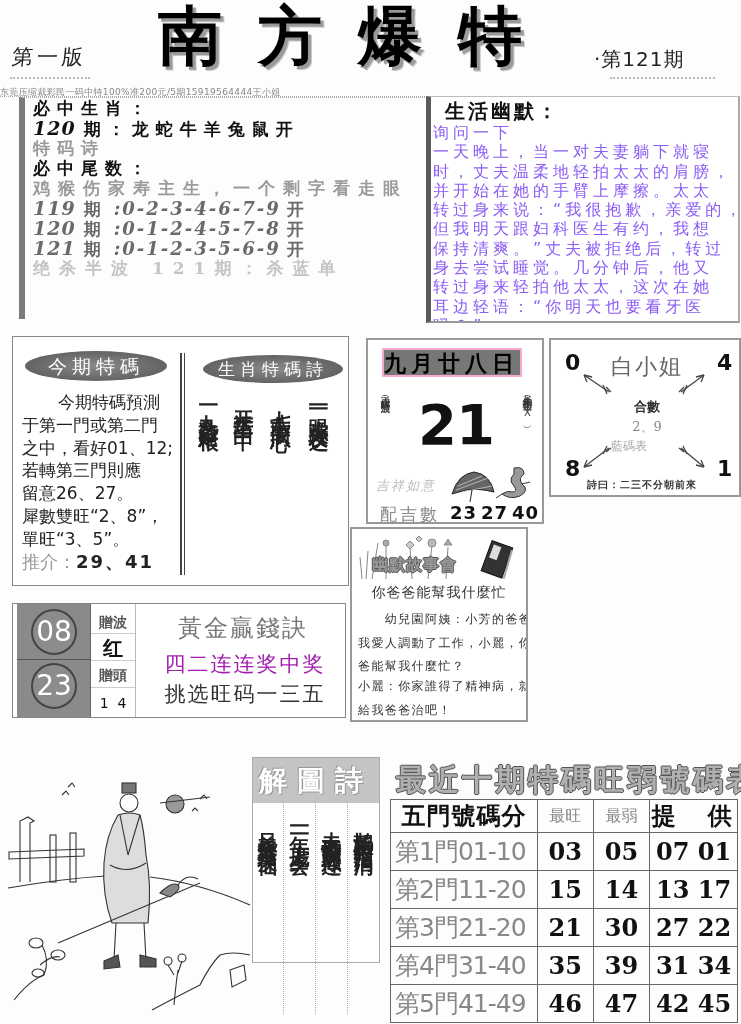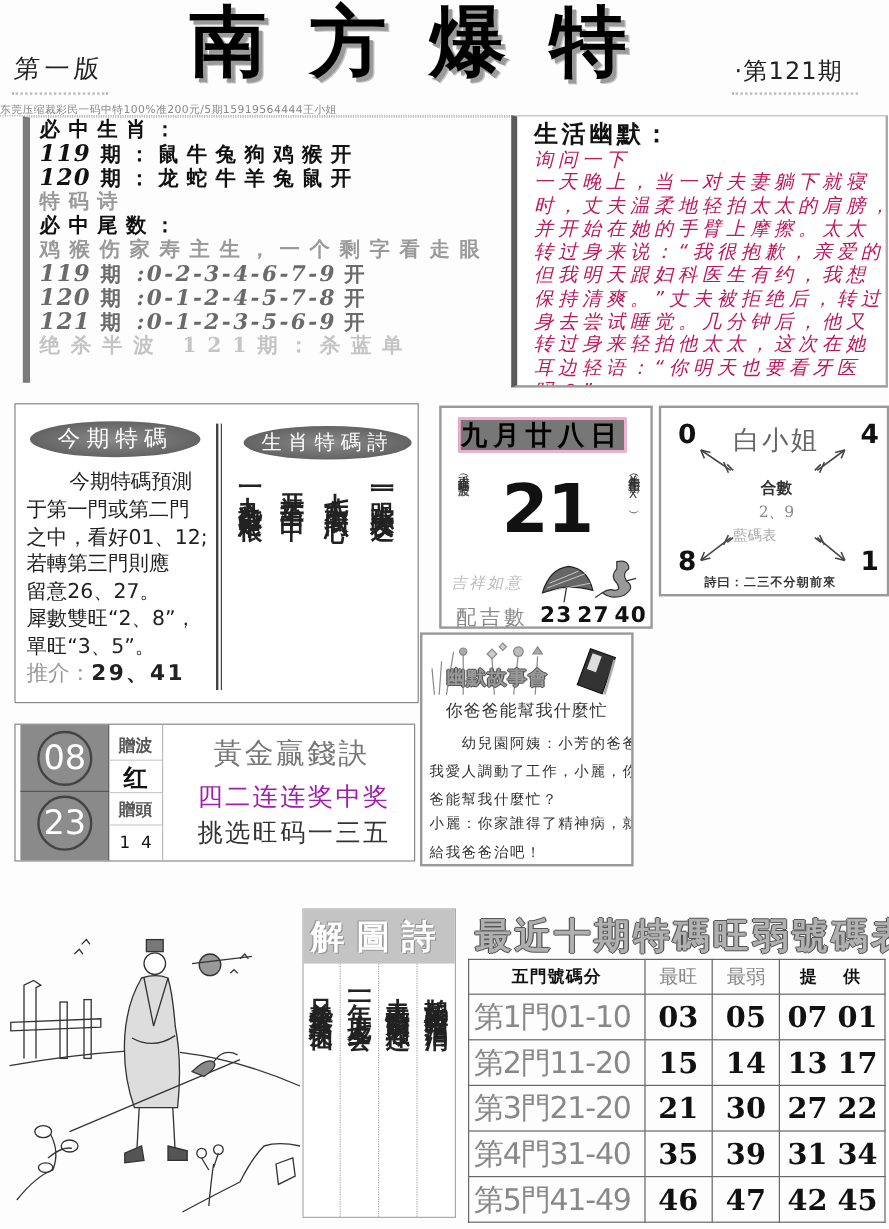--- a/index.html
+++ b/index.html
@@ -26,21 +26,21 @@
   .zline .n { font-style: italic; letter-spacing: 1px; font-size: 19px; margin-right: 8px; }
   .zline .v { font-style: italic; letter-spacing: 2px; font-size: 18px; margin-left: 6px; margin-right: 6px; }
   .gray1 { color: #9a9a9a; }
   .gray2 { color: #6a6a6a; }
   .gray3 { color: #c4c4c4; }
 
   
   .humor { border-left: 5px solid #5a5a5a; border-right: 2px solid #aaa; border-bottom: 2px solid #999; border-top: 1px solid #bbb;
            overflow: hidden; background: #fff; }
   .humor .h { font-size: 20px; font-weight: bold; font-family: "DejaVu Serif", serif; letter-spacing: 3px; padding-left: 14px; height: 24px; line-height: 24px; margin-top: 2px; }
-  .humor .l { font-size: 16px; font-style: italic; letter-spacing: 4px; white-space: nowrap; height: 19.3px; line-height: 19.3px; color: #be185d; padding-left: 14px; }
+  .humor .l { font-size: 16px; letter-spacing: 4px; white-space: nowrap; height: 19.3px; line-height: 19.3px; color: #8b5cf6; padding-left: 2px; }
 
   
   .midbox { border: 1px solid #888; background: #fff; }
   .oval { border-radius: 50%; background: radial-gradient(ellipse at center, #8a8a8a 0%, #5e5e5e 80%);
           color: #fff; text-align: center; font-family: "DejaVu Serif", serif; font-size: 19px; letter-spacing: 5px; }
   .spl { font-size: 17px; line-height: 22.7px; white-space: nowrap; color: #222; }
   .vcol { writing-mode: vertical-rl; text-orientation: upright; font-size: 20px; font-weight: bold; letter-spacing: 3.5px; line-height: 22px; color: #222; }
 
   
   .cal { border: 2px solid #999; background: #fff; }
@@ -65,41 +65,38 @@
   
   .jt { border: 1px solid #aaa; background: #fff; }
   .jt-head { background: #c4c4c4; color: #fff; font-size: 28px; font-weight: bold; letter-spacing: 10px; text-align: center;
              text-shadow: -1px -1px 0 #999, 1px 1px 0 #999; line-height: 45px; font-family: "DejaVu Serif", serif; }
   .jtcol { border-right: 1px dotted #aaa; }
 
   .ttitle { font-size: 30px; font-weight: 900; letter-spacing: 3px; color: #b0b0b0;
             text-shadow: -1px 0 0 #555, 1px 0 0 #555, 0 -1px 0 #555, 0 1px 0 #555; font-family: "DejaVu Serif", serif; white-space: nowrap; }
   table.hot { border-collapse: collapse; position: absolute; }
   table.hot td { border: 1.5px solid #666; text-align: center; padding: 0; }
-  .th1 { font-size: 14px; font-weight: bold; font-family: "DejaVu Serif", serif; letter-spacing: 1px; }
+  .th1 { font-size: 24px; font-weight: bold; font-family: "DejaVu Serif", serif; letter-spacing: 1px; }
   .th2 { font-size: 16px; color: #888; font-family: "DejaVu Serif", serif; }
   .door { font-size: 25px; color: #888; text-align: left !important; padding-left: 4px !important; letter-spacing: -1px; white-space: nowrap; }
   .numc { font-size: 24px; font-weight: bold; font-family: "DejaVu Serif", "Liberation Serif", serif; color: #111; }
 </style>
 </head>
 <body>
 
 <div class="abs edition" style="left:12px;top:43px">第一版</div>
 <div class="abs dots" style="left:10px;top:77px;width:80px"></div>
 <div class="abs title" style="left:158px;top:-2px;white-space:nowrap">南方爆特</div>
-<div class="abs issue" style="left:612px;top:46px">·第121期</div>
+<div class="abs issue" style="left:594px;top:46px">·第121期</div>
 <div class="abs dots" style="left:610px;top:77px;width:105px"></div>
 
 <div class="abs ad-strip" style="left:0;top:87px;width:425px">东莞压缩裁彩民一码中特100%准200元/5期15919564444王小姐</div>
 
 <div class="abs zblock" style="left:19px;top:97px;width:414px;height:222px">
   <div class="zline">必中生肖：</div>
-  <div class="zline">
-    <span class="n">119</span><span>期</span><span>：</span><span>鼠牛兔狗鸡猴开</span>
-  </div>
   <div class="zline">
     <span class="n">120</span><span>期</span><span>：</span><span>龙蛇牛羊兔鼠开</span>
   </div>
   <div class="zline gray1">特码诗</div>
   <div class="zline">必中尾数：</div>
   <div class="zline gray1" style="letter-spacing:8px">鸡猴伤家寿主生，一个剩字看走眼</div>
   <div class="zline gray2">
     <span class="n">119</span><span>期</span><span class="v">:0-2-3-4-6-7-9</span><span>开</span>
   </div>
   <div class="zline gray2">
@@ -266,21 +263,21 @@
       <ellipse cx="58" cy="200" rx="7" ry="5"></ellipse>
       <ellipse cx="38" cy="218" rx="6" ry="4"></ellipse>
     <path d="M174 250 Q176 228 178 215 M174 220 L168 210 M178 218 L182 206"></path>
     <circle cx="168" cy="206" r="4"></circle>
       <circle cx="182" cy="203" r="4"></circle>
     <path d="M152 255 Q180 240 200 230 Q210 210 220 200 Q232 196 250 200"></path>
     <path d="M230 215 L244 210 L246 225 L232 232 Z"></path>
   </g>
 </svg>
 
-<div class="abs jt" style="left:252px;top:757px;width:128px;height:258px">
+<div class="abs jt" style="left:252px;top:757px;width:128px;height:206px">
   <div class="jt-head" style="height:45px">解圖詩</div>
   <div class="abs jtcol" style="left:0;top:45px;width:31px;height:211px"></div>
   <div class="abs jtcol" style="left:31px;top:45px;width:32px;height:211px"></div>
   <div class="abs jtcol" style="left:63px;top:45px;width:32px;height:211px"></div>
   <div class="abs vcol" style="left:4px;top:58px;letter-spacing:4px">只羡鸳鸯不羡仙。</div>
   <div class="abs vcol" style="left:36px;top:58px;letter-spacing:4px">一年一度七夕会，</div>
   <div class="abs vcol" style="left:68px;top:58px;letter-spacing:4px">夫妻惜别叹颠连。</div>
   <div class="abs vcol" style="left:100px;top:58px;letter-spacing:4px">鹊桥会晤泪涓涓，</div>
 </div>
 

